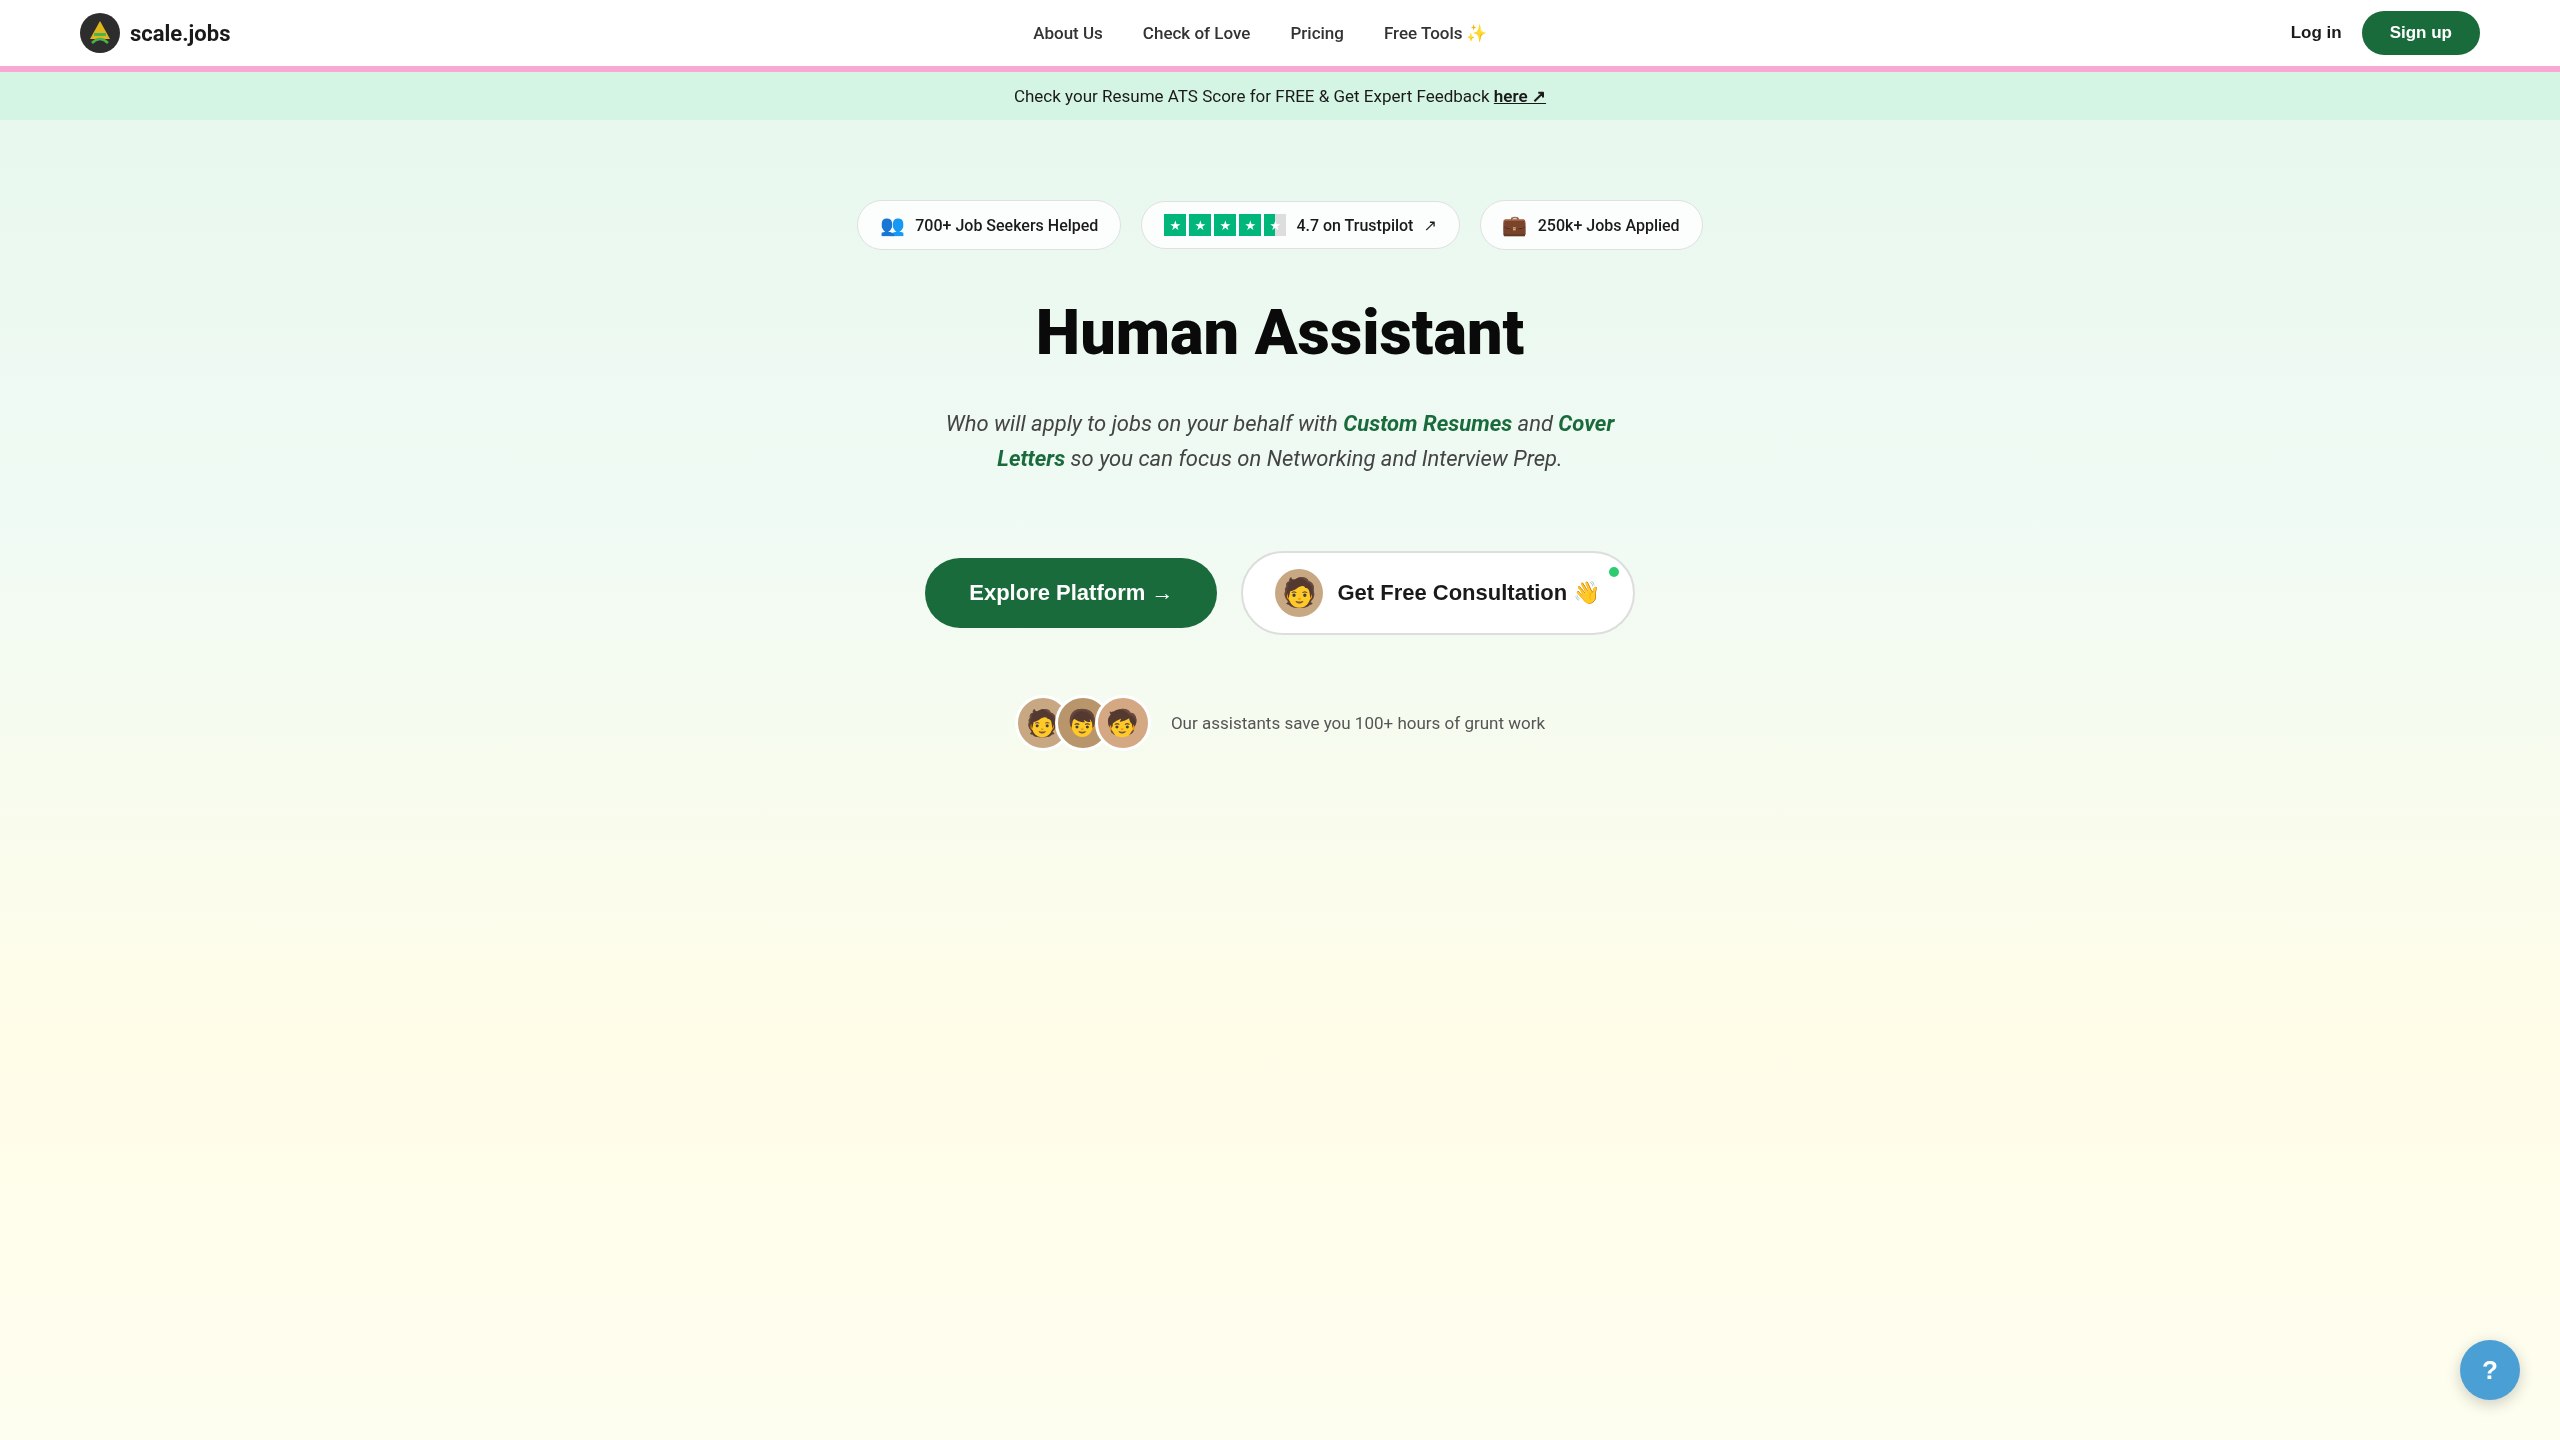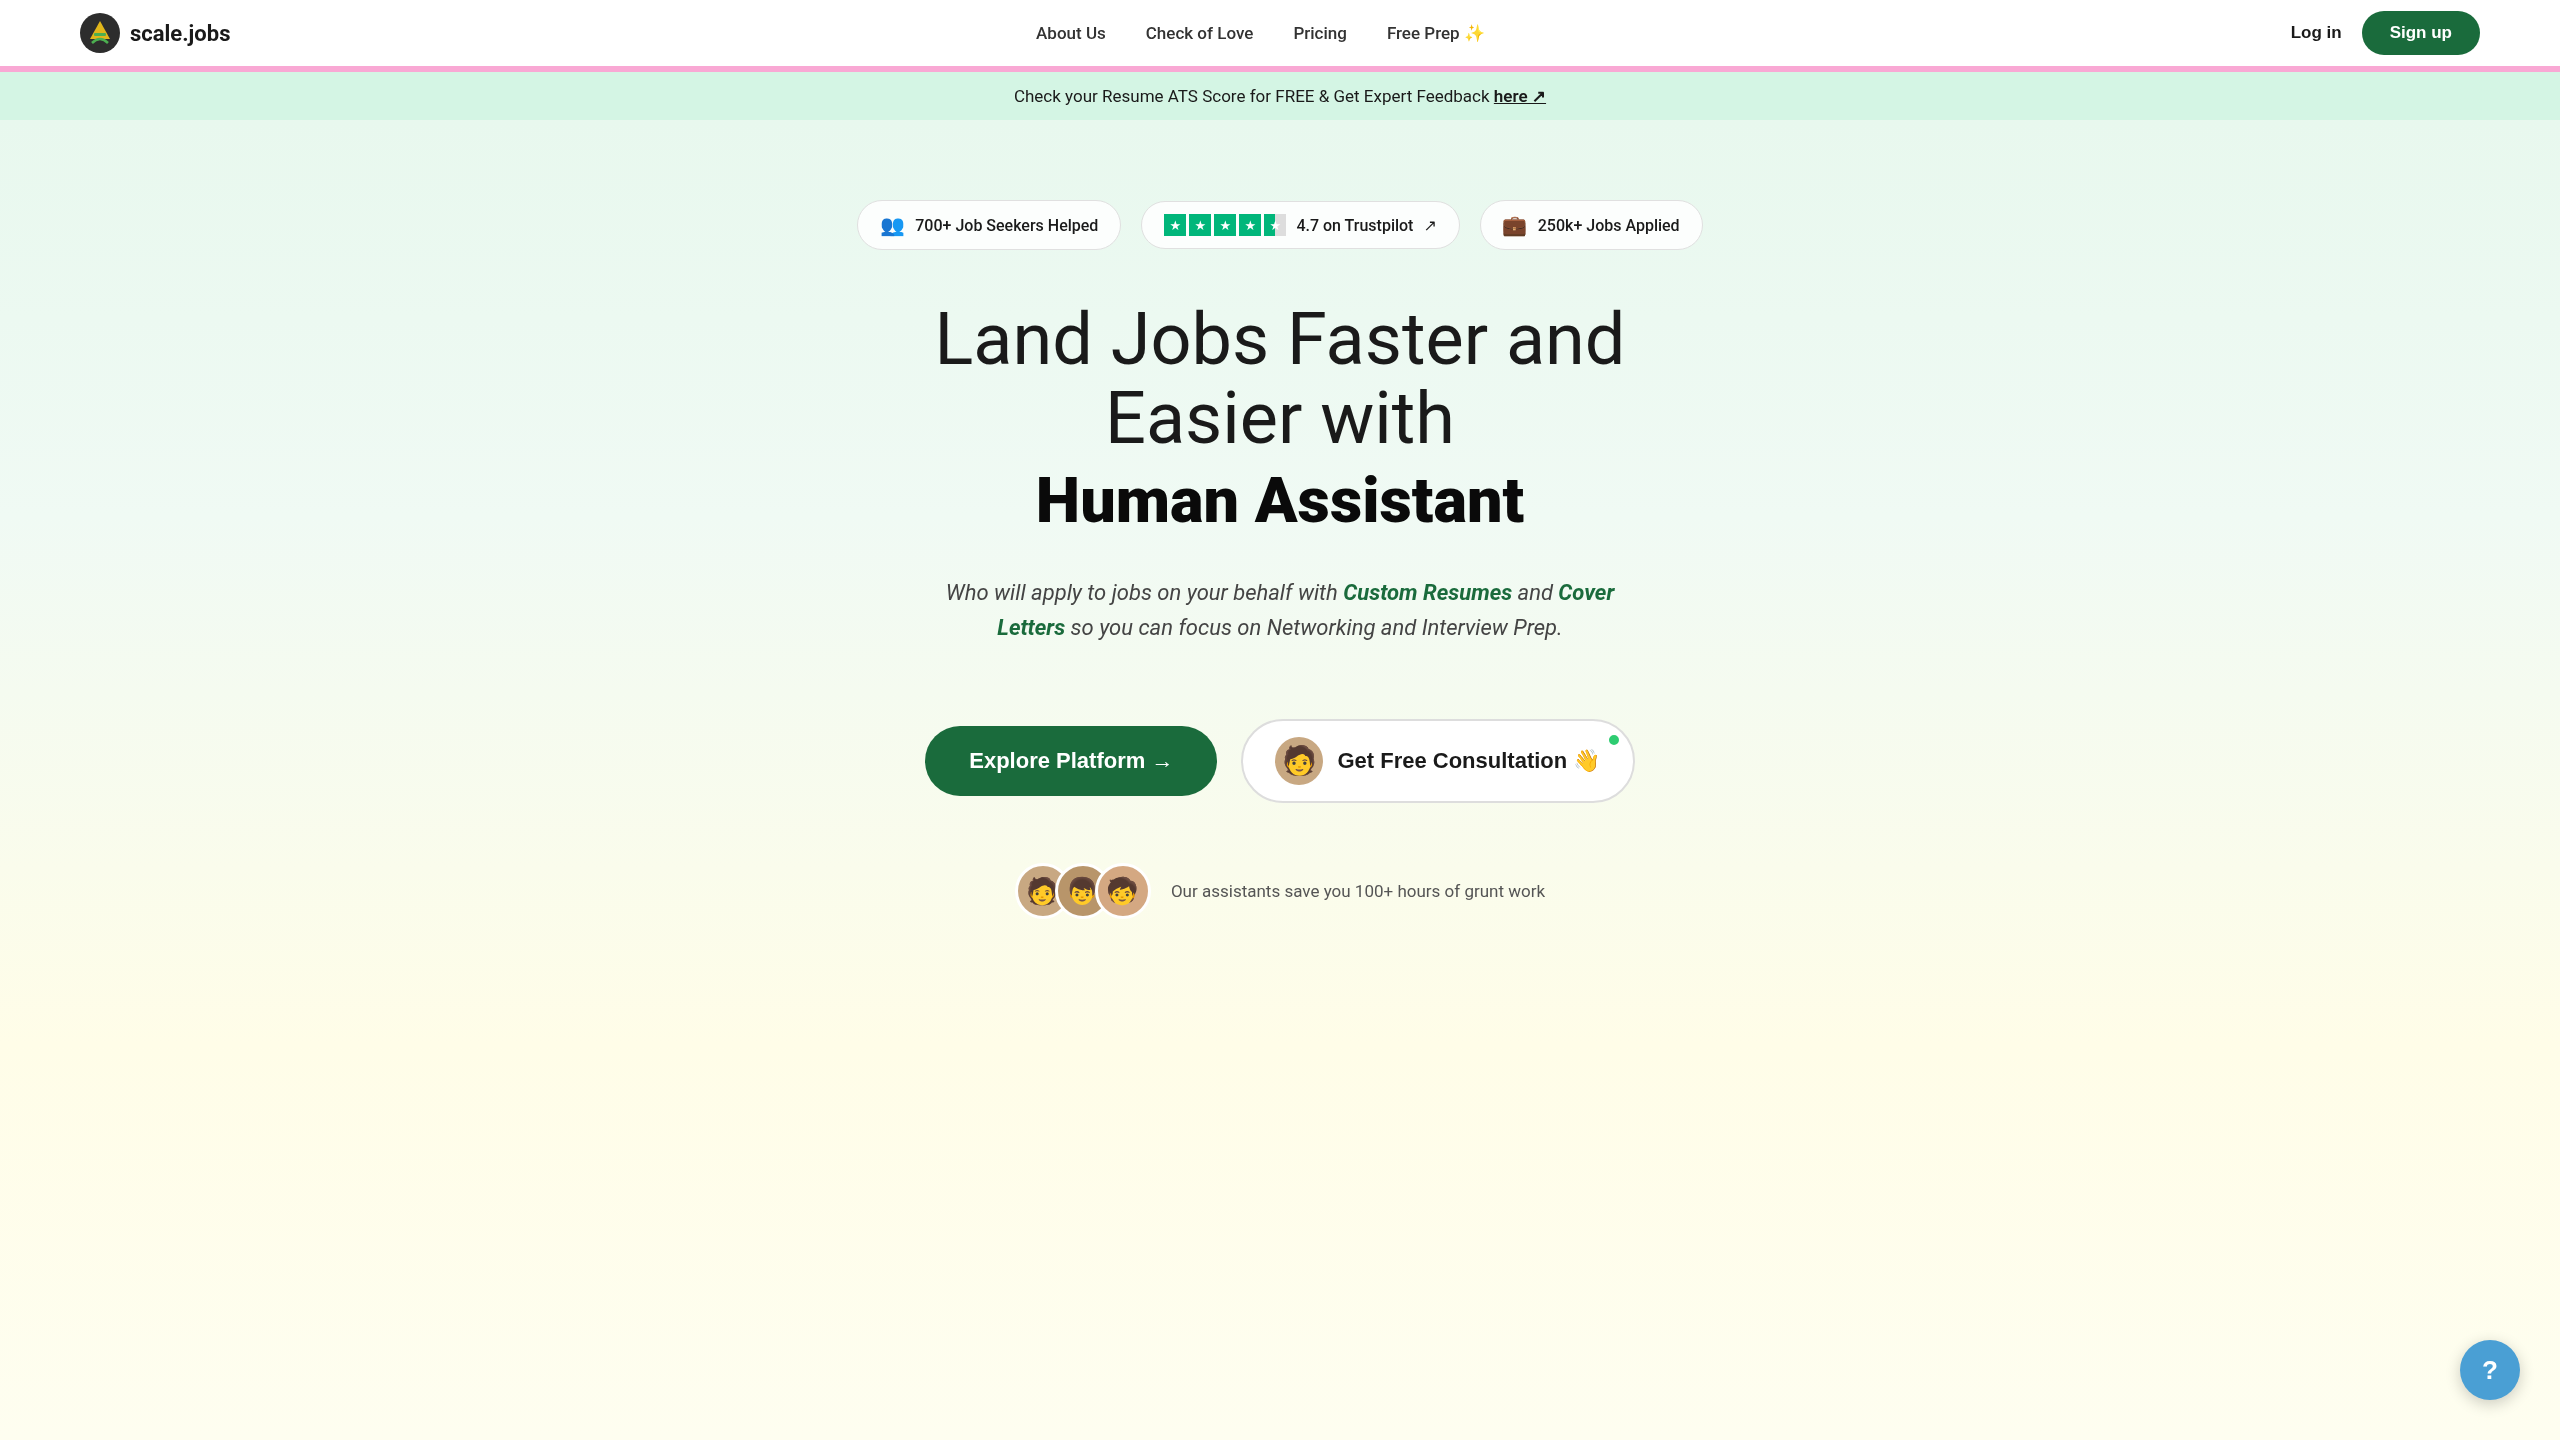--- a/index.html
+++ b/index.html
@@ -320,21 +320,21 @@
       <rect x="14" y="20" width="12" height="3" fill="#4caf50" rx="1"></rect>
       <path d="M12 30 Q20 22 28 30" stroke="#4caf50" stroke-width="2.5" fill="none"></path>
     </svg>
     <span class="logo-text">scale.jobs</span>
   </a>
 
   <ul class="nav-links">
     <li><a href="#">About Us</a></li>
     <li><a href="#">Check of Love</a></li>
     <li><a href="#">Pricing</a></li>
-    <li><a href="#">Free Prep ✨</a></li>
+    <li><a href="#">Free Tools ✨</a></li>
   </ul>
 
   <div class="nav-auth">
     <button class="btn-login">Log in</button>
     <button class="btn-signup">Sign up</button>
   </div>
 </nav>
 
 <div class="banner">
   <span>Check your Resume ATS Score for FREE &amp; Get Expert Feedback </span>
@@ -361,21 +361,20 @@
       <span>↗</span>
     </div>
 
     <div class="stat-badge">
       <span class="stat-icon">💼</span>
       <span>250k+ Jobs Applied</span>
     </div>
   </div>
 
   <h1>
-    <div class="hero-title">Land Jobs Faster and Easier with</div>
     <span class="hero-title-bold">Human Assistant</span>
   </h1>
 
   <p class="hero-subtitle">
     <span>Who will apply to jobs on your behalf with </span><span class="green">Custom Resumes</span><span> and </span><span class="green">Cover Letters</span><span> so you can focus on Networking and Interview Prep.</span>
   </p>
 
   <div class="cta-row">
     <button class="btn-explore">Explore Platform →</button>
     <button class="btn-consultation">

